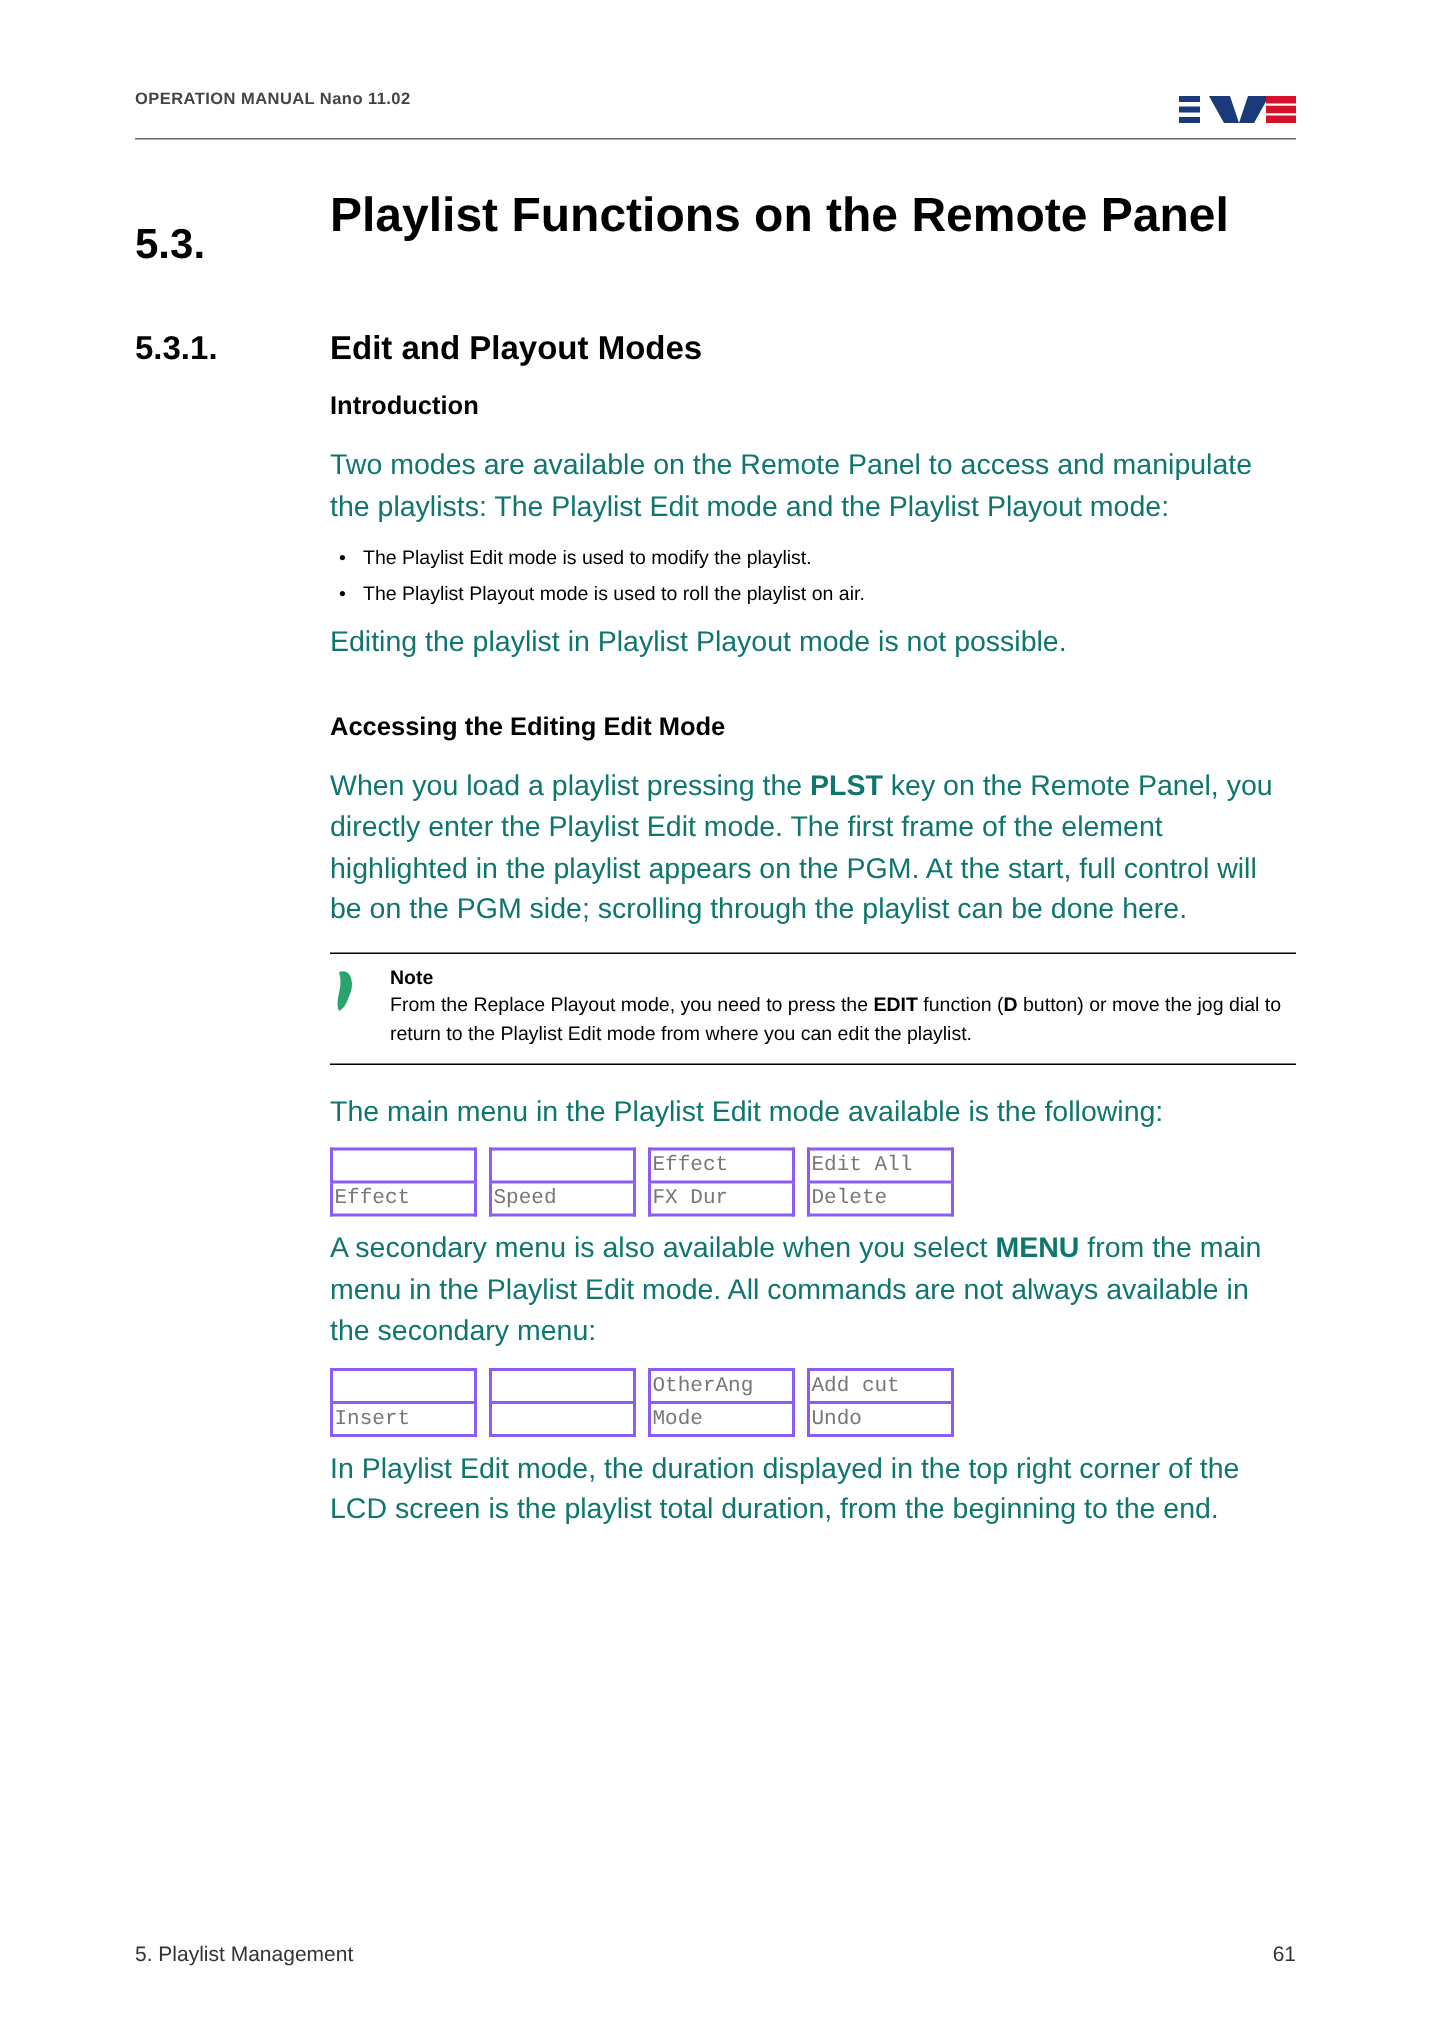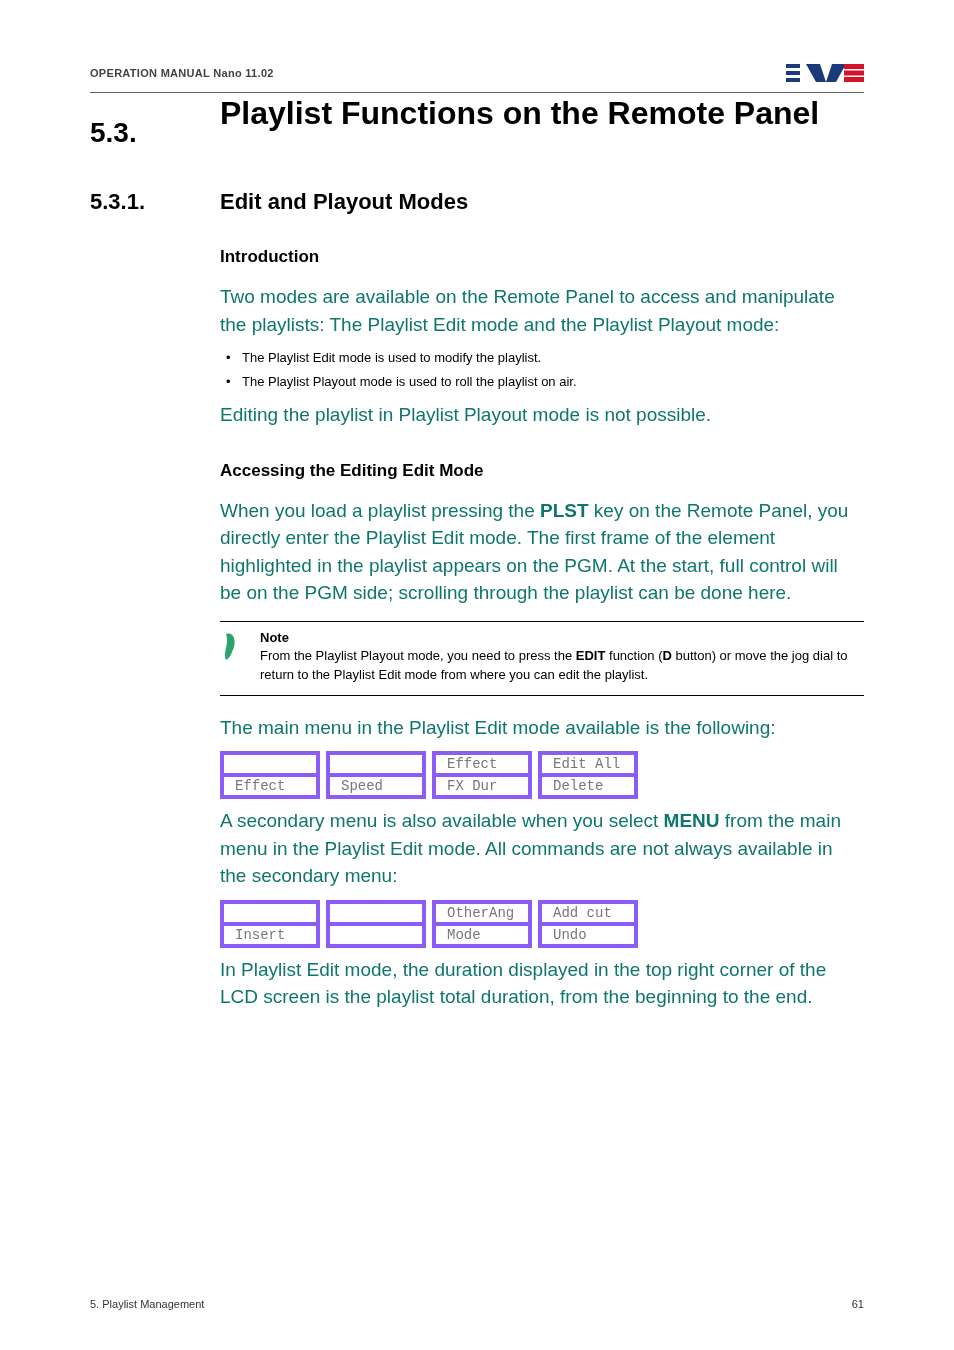--- a/index.html
+++ b/index.html
@@ -1,42 +1,42 @@
 <!DOCTYPE html>
 <html><head>
 <meta charset="utf-8">
 <style>
   * { box-sizing: border-box; margin: 0; padding: 0; }
   html, body { width: 954px; height: 1350px; font-family: Arial, Helvetica, sans-serif; color: #000; background: #fff; }
   .page { width: 954px; height: 1350px; position: relative; padding: 60px 90px 40px 90px; }
-  .header-bar { display: flex; justify-content: space-between; align-items: center; border-bottom: 1.5px solid #666; padding-bottom: 6px; }
+  .header-bar { display: flex; justify-content: space-between; align-items: flex-start; border-bottom: 1.5px solid #666; padding-bottom: 6px; margin-bottom: 30px; }
   .header-left { font-size: 11px; font-weight: bold; color: #444; letter-spacing: 0.3px; }
   .logo svg { display: block; }
   .h2-row { display: flex; align-items: flex-start; margin-bottom: 40px; }
   .h2-num { font-size: 28px; font-weight: bold; width: 130px; flex-shrink: 0; margin-top: 24px; }
   .h2-title { font-size: 32px; font-weight: bold; line-height: 1.25; }
-  .h3-row { display: flex; align-items: flex-end; margin-bottom: 32px; }
+  .h3-row { display: flex; align-items: flex-end; margin-bottom: 16px; }
   .h3-num { font-size: 22px; font-weight: bold; width: 130px; flex-shrink: 0; }
   .h3-title { font-size: 22px; font-weight: bold; }
   .content { margin-left: 130px; }
   .h4 { font-size: 17px; font-weight: bold; margin-bottom: 16px; }
   .para { font-size: 19px; line-height: 1.45; margin-bottom: 10px; color: #0f766e; }
   ul.bullets { list-style: none; margin-bottom: 10px; }
   ul.bullets li { font-size: 13px; line-height: 1.5; padding-left: 22px; position: relative; margin-bottom: 4px; }
   ul.bullets li::before { content: "•"; position: absolute; left: 6px; top: 0; }
   .gap-md { height: 22px; }
   .note-block { border-top: 1.5px solid #000; border-bottom: 1.5px solid #000; padding: 8px 0 10px 0; margin: 14px 0 18px 0; display: flex; }
   .note-icon { width: 40px; flex-shrink: 0; padding-top: 2px; }
   .note-body .note-title { font-size: 13px; font-weight: bold; margin-bottom: 2px; }
   .note-body .note-text { font-size: 13px; line-height: 1.45; }
   .menu-table { border-collapse: collapse; margin: 6px 0 8px 0; }
-  .menu-table td { border: 4px solid #8b5cf6; font-family: "Courier New", monospace; font-size: 14px; color: #777; height: 22px; padding: 0 11px; vertical-align: middle; }
+  .menu-table td { border: 2px solid #8b5cf6; font-family: "Courier New", monospace; font-size: 14px; color: #777; height: 22px; padding: 0 1px; vertical-align: middle; }
   .menu-table td.w1 { width: 96px; }
   .menu-table td.spacer { border: none; width: 10px; padding: 0; }
-  .footer { position: absolute; bottom: 40px; left: 90px; right: 90px; display: flex; justify-content: space-between; font-size: 11px; color: #333; }
+  .footer { position: absolute; bottom: 40px; left: 90px; right: 90px; display: flex; justify-content: space-between; font-size: 14px; color: #333; }
   b { font-weight: bold; }
 </style>
 </head>
 <body>
 
 <div class="page">
 
   <div class="header-bar">
     <div class="header-left">OPERATION MANUAL Nano 11.02</div>
     <div class="logo">
@@ -81,21 +81,21 @@
 
     <div class="note-block">
       <div class="note-icon">
         <svg width="24" height="30" viewBox="0 0 24 30">
           <path d="M6 2 Q12 0 14 6 Q16 12 12 20 Q10 26 6 28 Q4 24 6 16 Q8 8 6 2 Z" fill="#2aa36f"></path>
         </svg>
       </div>
       <div class="note-body">
         <div class="note-title">Note</div>
         <div class="note-text">
-          <span>From the Playlist Playout mode, you need to press the </span><b>EDIT</b><span> function (</span><b>D</b><span> button) or move the jog dial to return to the Playlist Edit mode from where you can edit the playlist.</span>
+          <span>From the Replace Playout mode, you need to press the </span><b>EDIT</b><span> function (</span><b>D</b><span> button) or move the jog dial to return to the Playlist Edit mode from where you can edit the playlist.</span>
         </div>
       </div>
     </div>
 
     <p class="para">The main menu in the Playlist Edit mode available is the following:</p>
 
     <table class="menu-table">
       <tbody>
           <tr>
         <td class="w1"></td>

